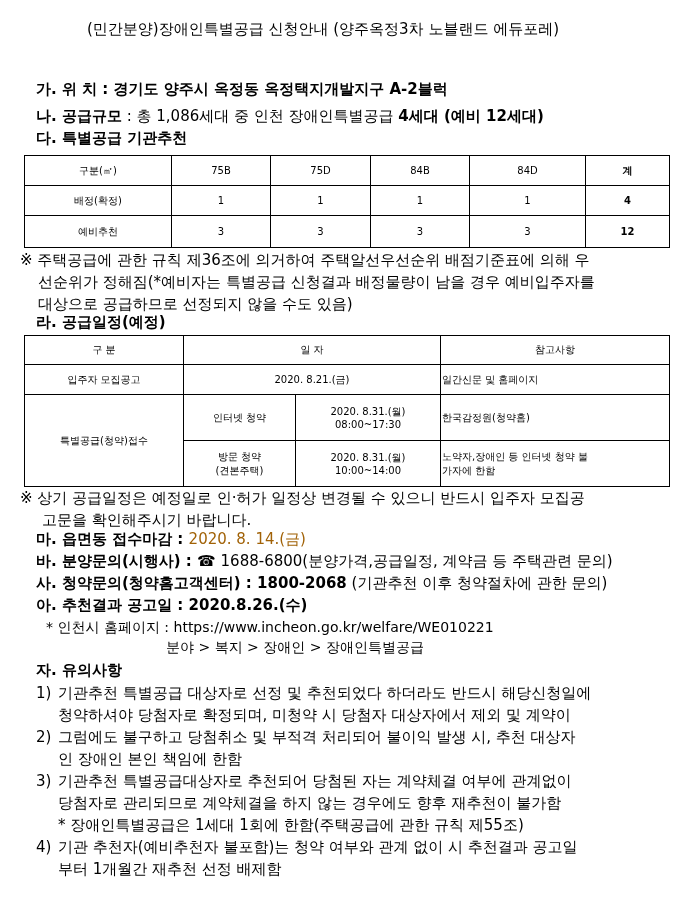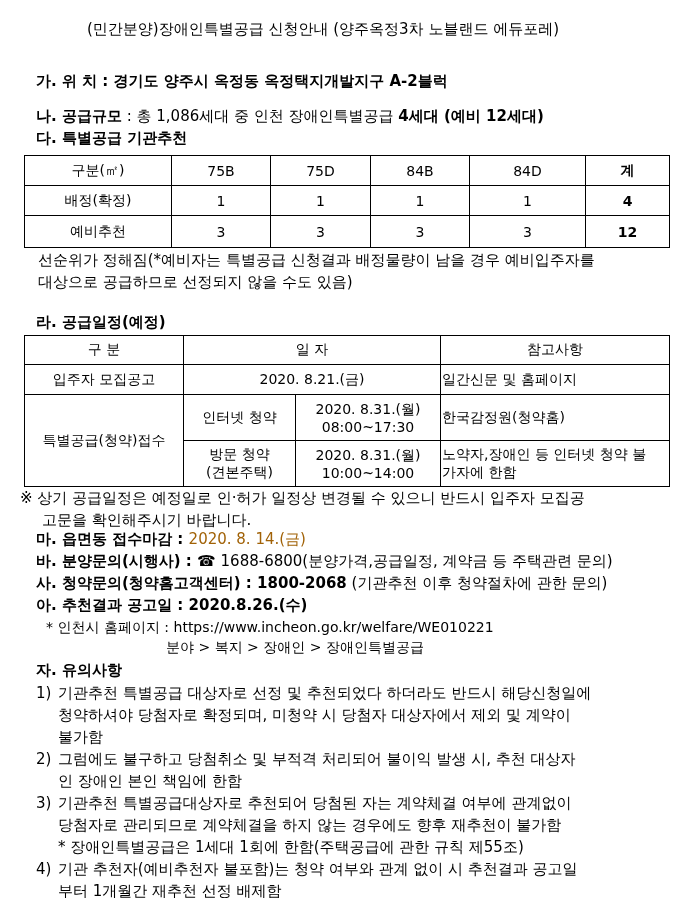--- a/index.html
+++ b/index.html
@@ -4,31 +4,31 @@
 <style>
   html, body { margin:0; padding:0; background:#fff; }
   body { width:699px; height:898px; position:relative; overflow:hidden;
          font-family:"DejaVu Sans", sans-serif; color:#000; }
   .abs { position:absolute; white-space:nowrap; }
   .title { top:20px; left:0; width:646px; text-align:center; font-size:15px; }
   .sec { font-size:15px; left:36px; }
   .b { font-weight:bold; }
   .blue { color:#a16207; }
   .txt { font-size:14px; }
-  table { position:absolute; border-collapse:collapse; table-layout:fixed; font-size:14px;padding-left:8px; }
+  table { position:absolute; border-collapse:collapse; table-layout:fixed; font-size:10px;padding-left:8px; }
   td { border:1px solid #000; text-align:center; padding:0; }
   .left { text-align:left; padding-left:1px; }
   .note { font-size:15px; line-height:22px; }
 </style>
 </head>
 <body>
 
 <div class="abs title">(민간분양)장애인특별공급 신청안내 (양주옥정3차 노블랜드 에듀포레)</div>
 
-<div class="abs sec b" style="top:72px;">
+<div class="abs sec b" style="top:80px;">
   <span>가. 위    치 : </span><span>경기도 양주시 옥정동 옥정택지개발지구 A-2블럭</span>
 </div>
 <div class="abs sec" style="top:107px;">
   <span class="b">나. 공급규모</span><span> : 총 1,086세대 중 인천 장애인특별공급 </span><span class="b">4세대 (예비 12세대)</span>
 </div>
 <div class="abs sec b" style="top:129px;">다. 특별공급 기관추천</div>
 
 <table style="left:24px; top:155px; width:645px;">
   <colgroup>
       <col style="width:147px">
@@ -60,20 +60,21 @@
     <td>3</td>
     <td>3</td>
     <td>3</td>
     <td>3</td>
     <td class="b">12</td>
   </tr>
 </tbody>
   </table>
 
 <div class="abs note" style="top:249px; left:20px;">
+  <div>※ 주택공급에 관한 규칙 제36조에 의거하여 주택알선우선순위 배점기준표에 의해 우</div>
   <div style="padding-left:18px">선순위가 정해짐(*예비자는 특별공급 신청결과 배정물량이 남을 경우 예비입주자를</div>
   <div style="padding-left:18px">대상으로 공급하므로 선정되지 않을 수도 있음)</div>
 </div>
 
 <div class="abs sec b" style="top:313px;">라. 공급일정(예정)</div>
 
 <table style="left:24px; top:335px; width:645px;">
   <colgroup>
       <col style="width:159px">
       <col style="width:112px">
@@ -136,21 +137,20 @@
 <div class="abs txt" style="top:639px; left:166px;">분야 &gt; 복지 &gt; 장애인 &gt; 장애인특별공급</div>
 
 <div class="abs sec b" style="top:661px;">자. 유의사항</div>
 
 <div class="abs note" style="top:682px; left:36px;">
   <div style="display:flex">
     <span style="width:18px">1)</span>
     <div style="padding-left:4px">
       <div>기관추천 특별공급 대상자로 선정 및 추천되었다 하더라도 반드시 해당신청일에</div>
       <div>청약하셔야 당첨자로 확정되며, 미청약 시 당첨자 대상자에서 제외 및 계약이</div>
-      <div>불가함</div>
     </div>
   </div>
   <div style="display:flex">
     <span style="width:18px">2)</span>
     <div style="padding-left:4px">
       <div>그럼에도 불구하고 당첨취소 및 부적격 처리되어 불이익 발생 시, 추천 대상자</div>
       <div>인 장애인 본인 책임에 한함</div>
     </div>
   </div>
   <div style="display:flex">

